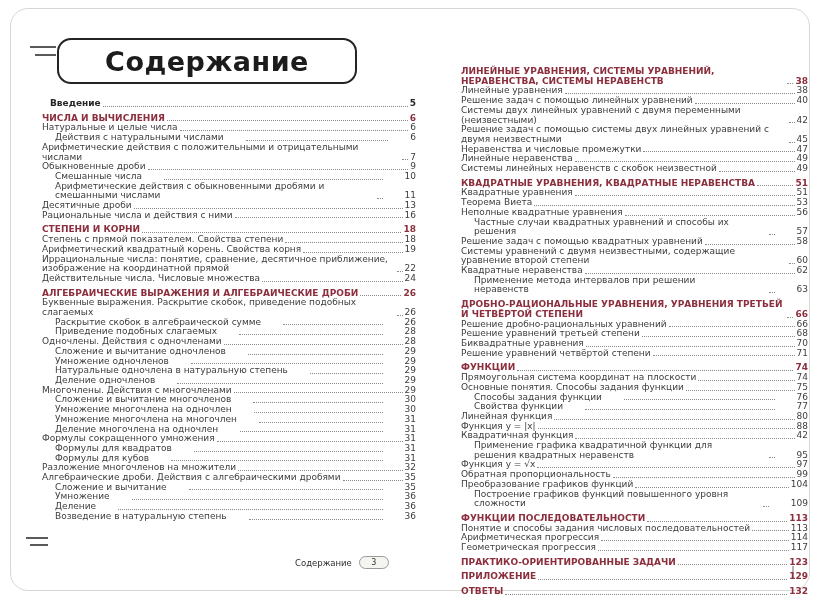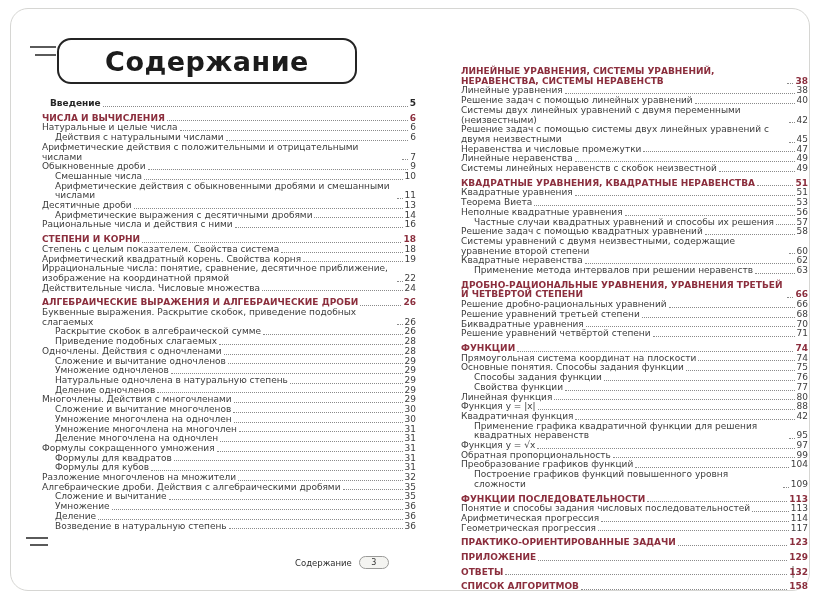--- a/index.html
+++ b/index.html
@@ -45,21 +45,21 @@
   }
   .row.heading { font-weight: bold; color: var(--heading, #8b2e3d); }
   .row.bold    { font-weight: bold; color: #262626; padding-left: 8px; }
   .row .t  { flex: 0 1 auto; }
   .row .dots {
     flex: 1 1 6px; min-width: 6px;
     border-bottom: 1.5px dotted var(--dots, #8a8a8a);
     margin: 0 2px 2px 2px;
   }
   .row .pg { flex: 0 0 auto; }
-  .row.i1 { padding-left: 13px; }
+  .row.i1 { padding-left: 13px; gap: 20px; }
 
   .footer {
     position: absolute; left: 295px; top: 556px;
     display: flex; align-items: center; gap: 7px;
   }
   .footer-label { font-size: 8.5px; color: #2e2e2e; }
   .badge {
     min-width: 30px; height: 13px; padding: 0 6px;
     border: 1px solid #9a9a98; border-radius: 7px;
     display: flex; align-items: center; justify-content: center;
@@ -123,39 +123,34 @@
       <div class="row entry i1">
         <span class="t">Арифметические действия с обыкновенными дробями и смешанными числами</span>
         <span class="dots"></span>
         <span class="pg">11</span>
       </div>
       <div class="row entry">
         <span class="t">Десятичные дроби</span>
         <span class="dots"></span>
         <span class="pg">13</span>
       </div>
-      <div class="row entry i1">
-        <span class="t">Арифметические выражения с десятичными дробями</span>
-        <span class="dots"></span>
-        <span class="pg">14</span>
-      </div>
       <div class="row entry">
         <span class="t">Рациональные числа и действия с ними</span>
         <span class="dots"></span>
         <span class="pg">16</span>
       </div>
     </div>
     <div class="section">
       <div class="row heading">
         <span class="t">СТЕПЕНИ И КОРНИ</span>
         <span class="dots"></span>
         <span class="pg">18</span>
       </div>
       <div class="row entry">
-        <span class="t">Степень с целым показателем. Свойства система</span>
+        <span class="t">Степень с прямой показателем. Свойства степени</span>
         <span class="dots"></span>
         <span class="pg">18</span>
       </div>
       <div class="row entry">
         <span class="t">Арифметический квадратный корень. Свойства корня</span>
         <span class="dots"></span>
         <span class="pg">19</span>
       </div>
       <div class="row entry">
         <span class="t">Иррациональные числа: понятие, сравнение, десятичное приближение, изображение на координатной прямой</span>

